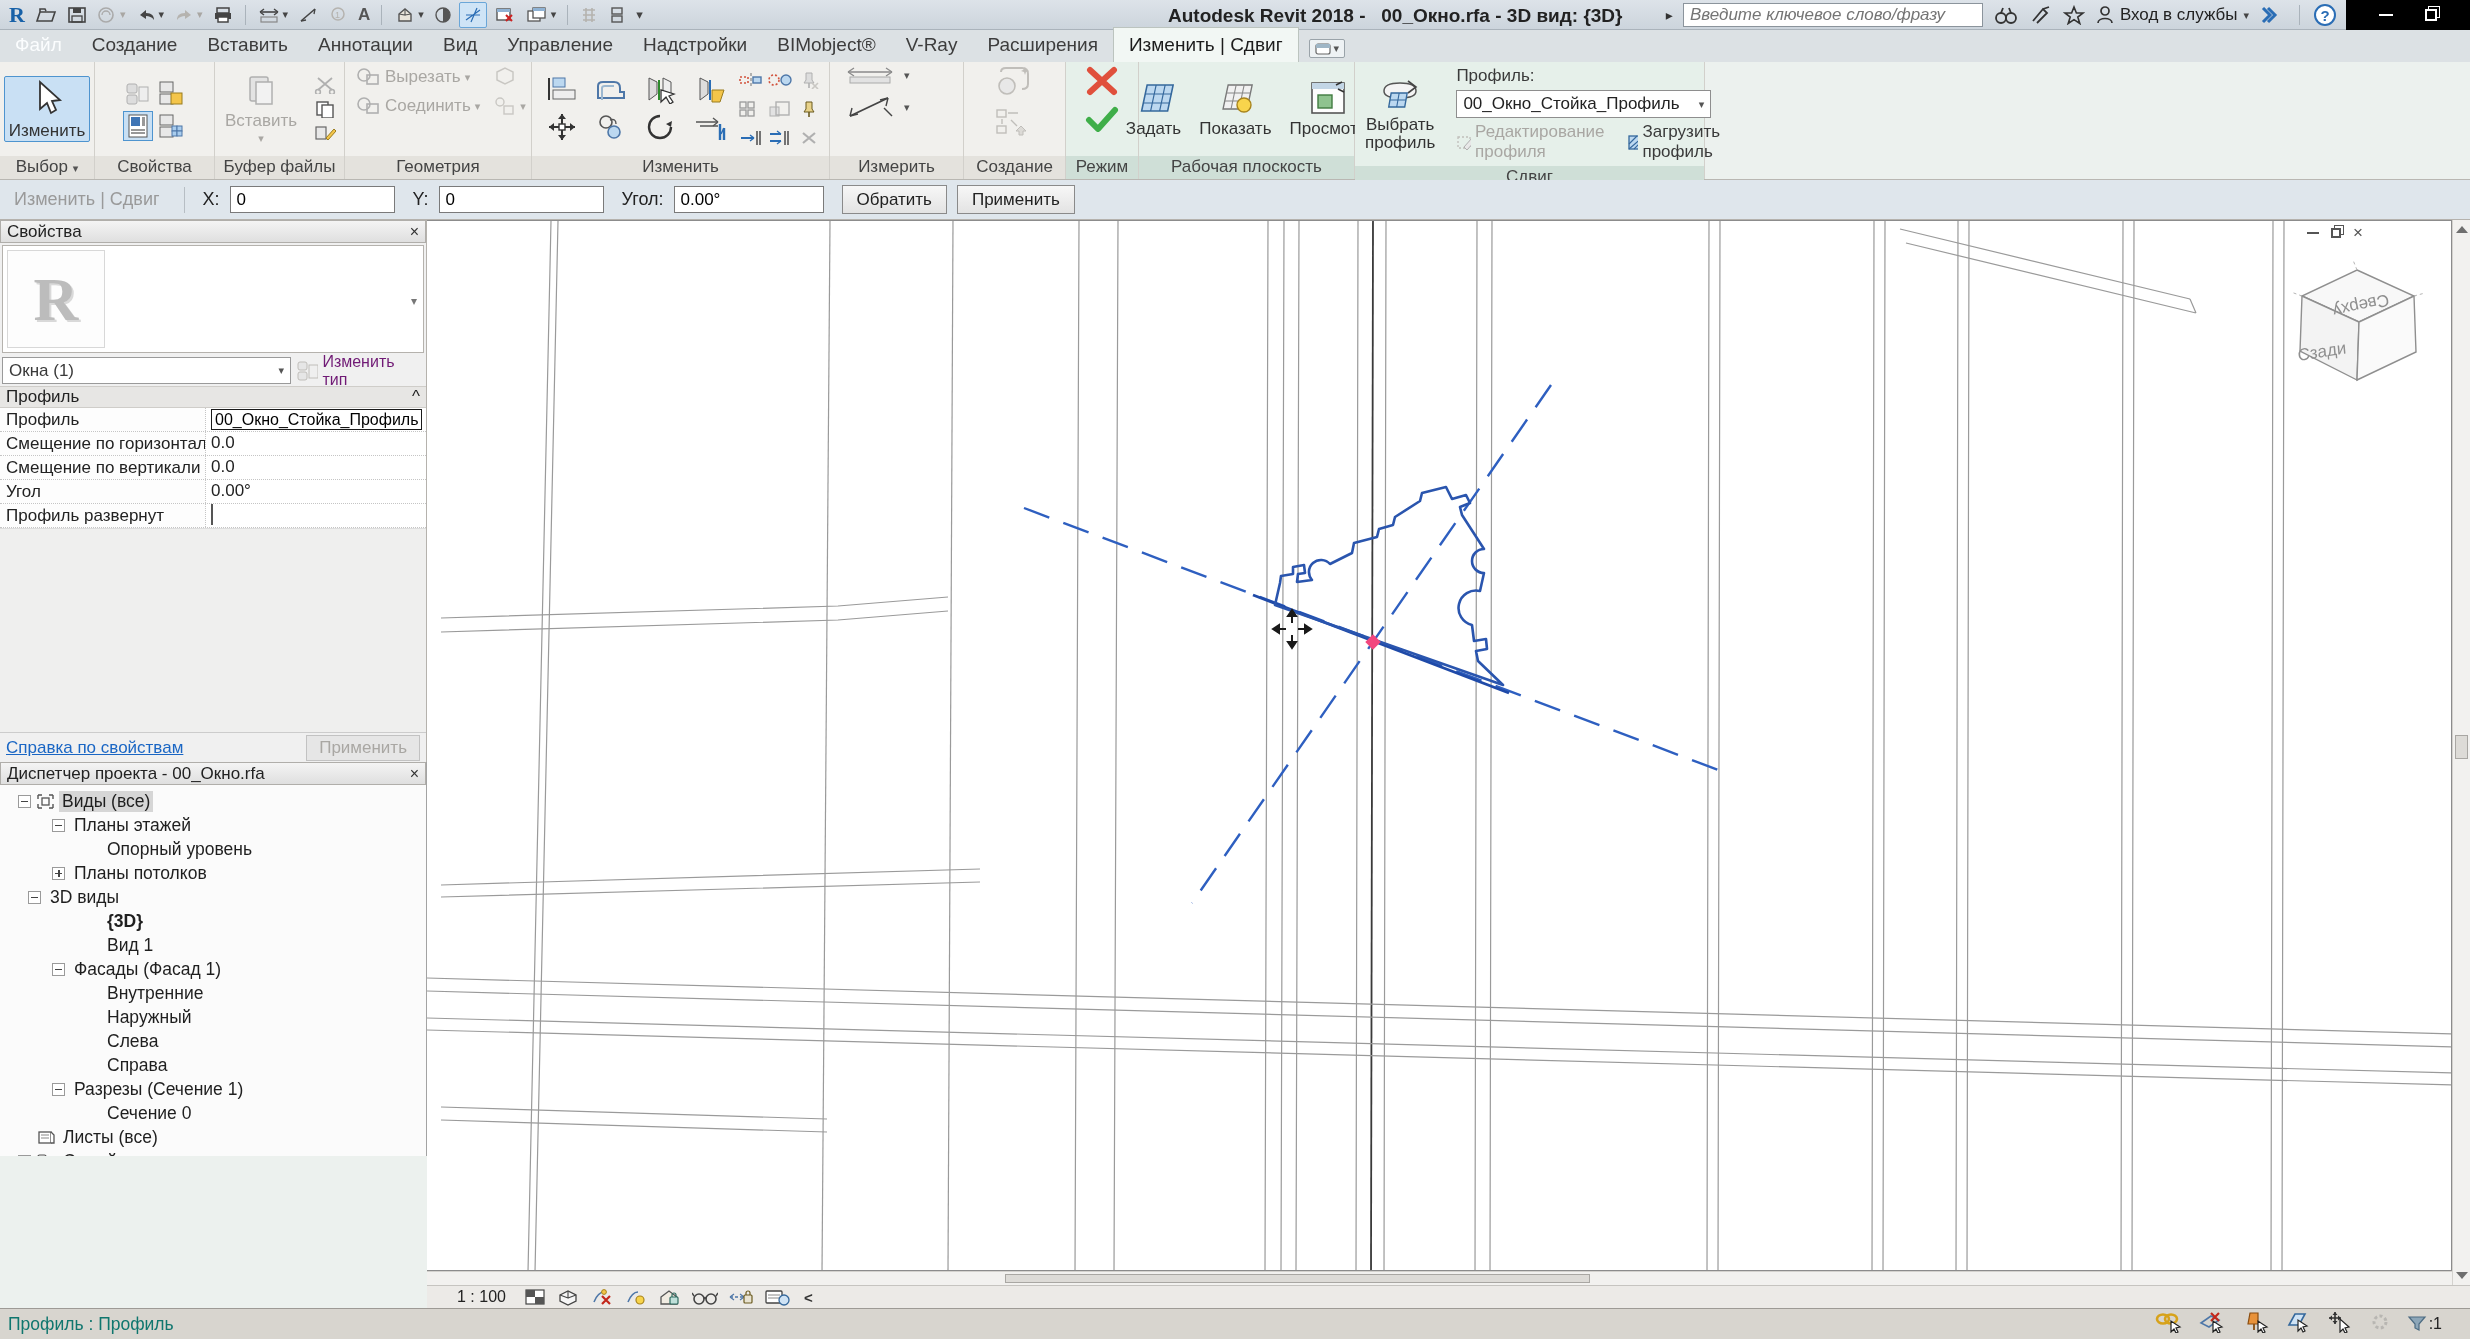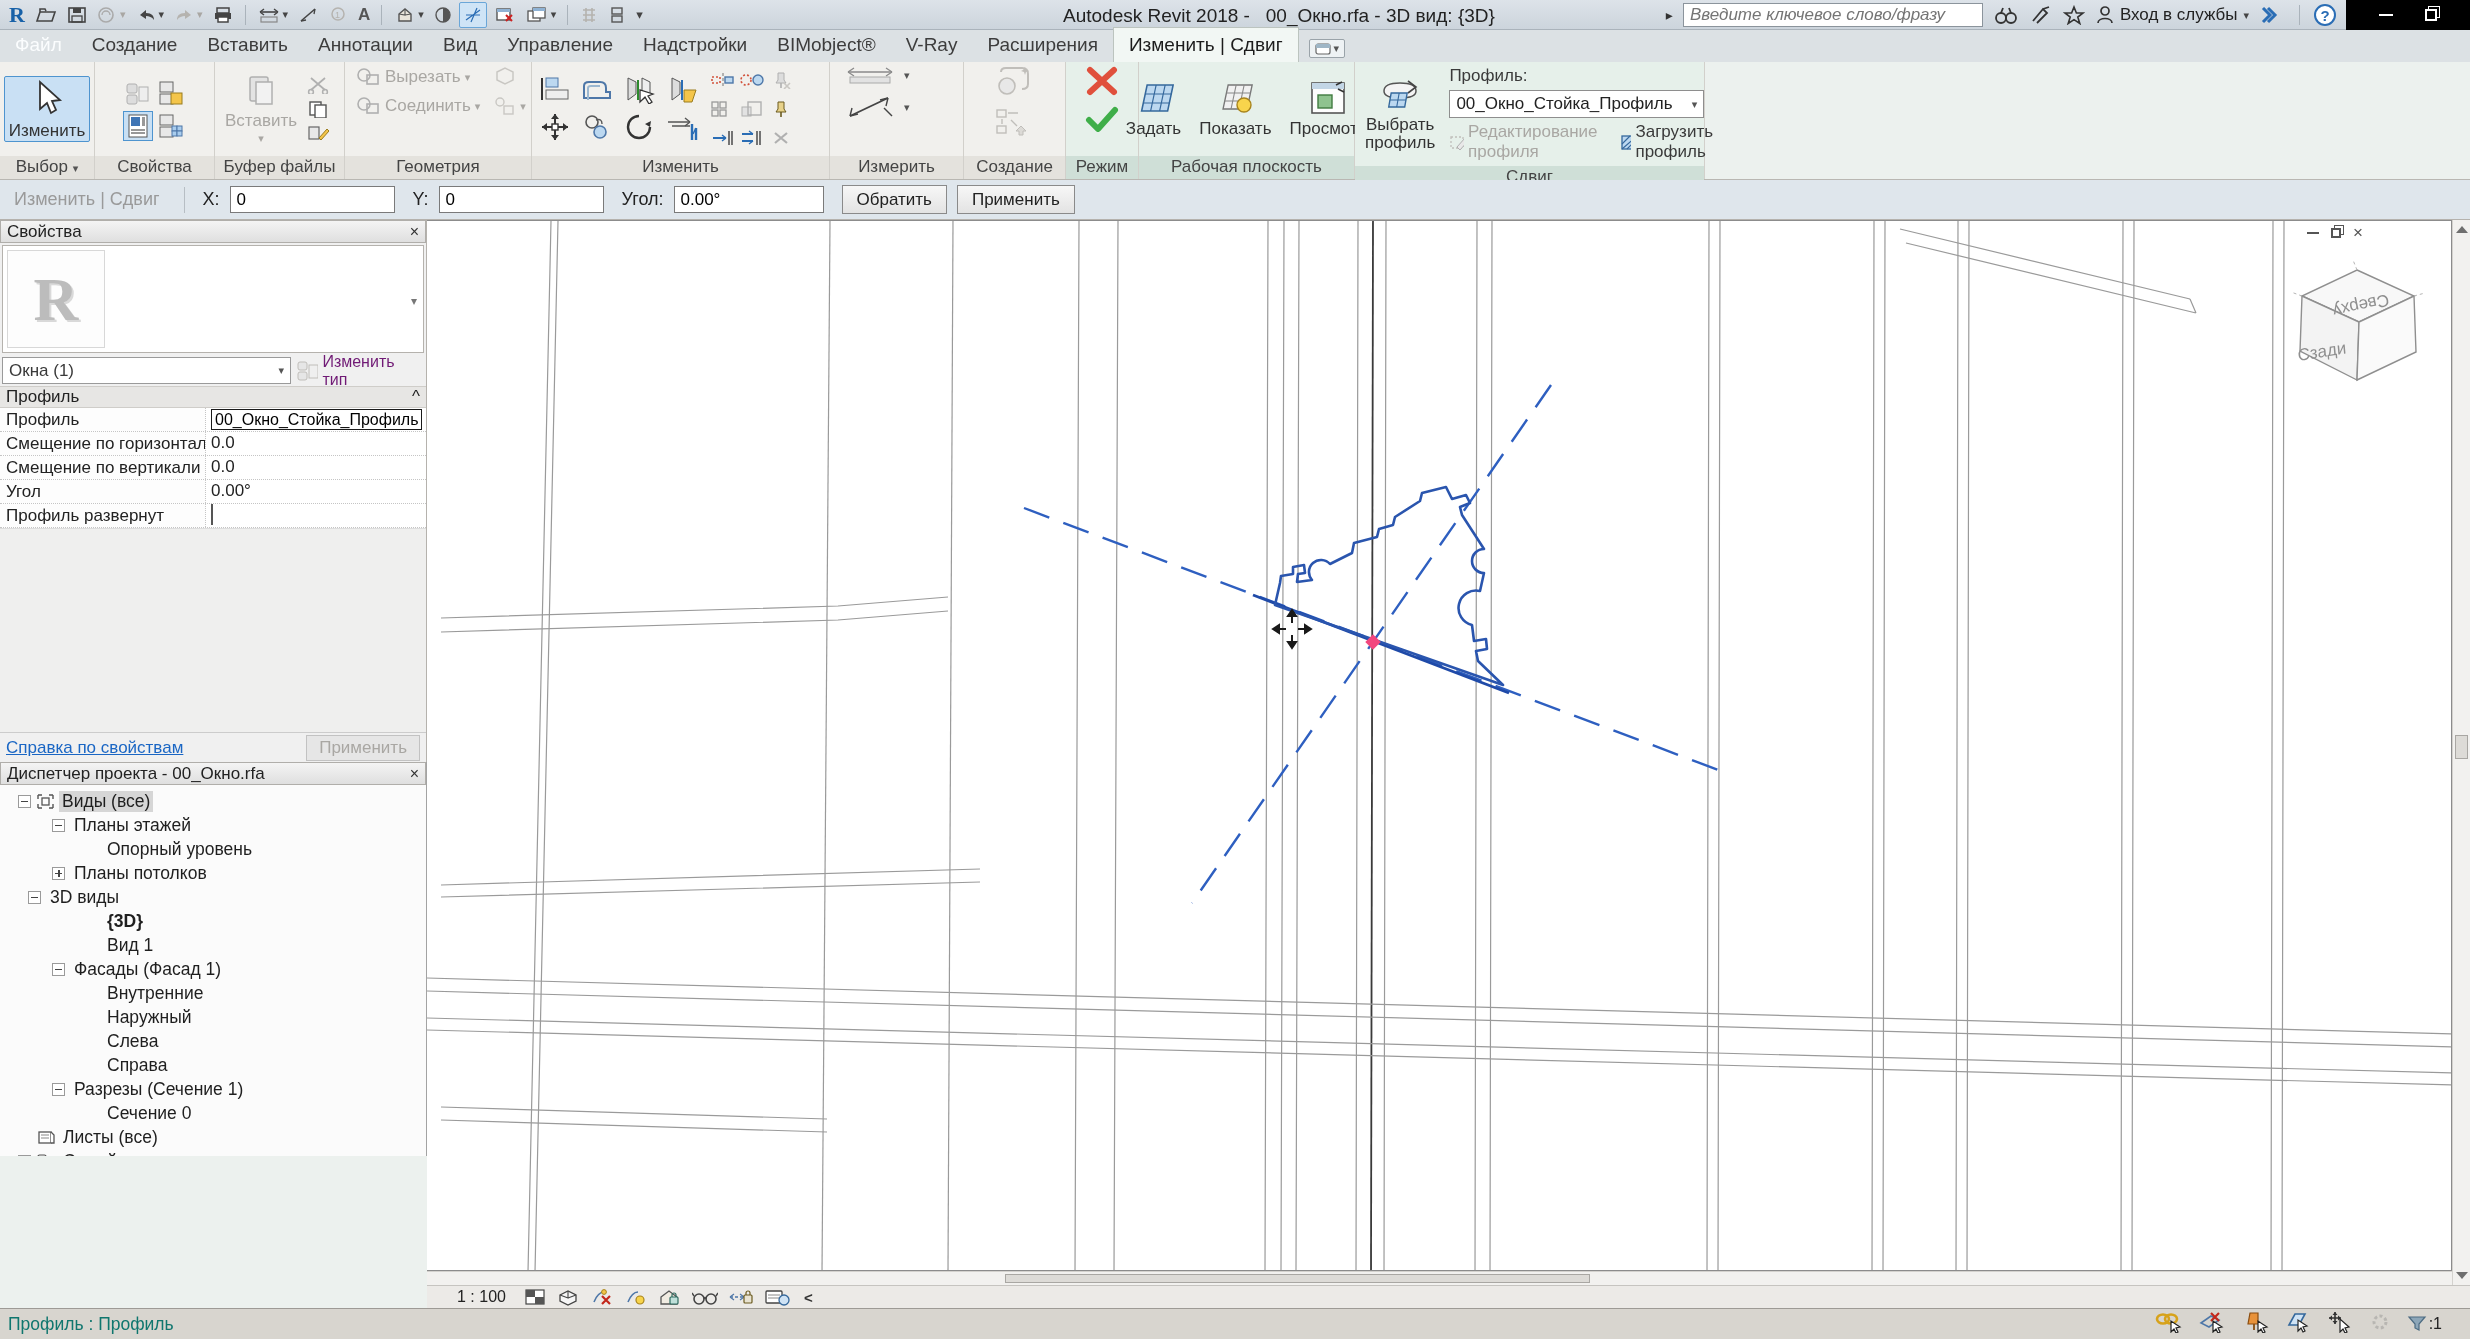--- a/index.html
+++ b/index.html
@@ -9,21 +9,21 @@
   
   #titlebar { position:absolute; left:0; top:0; width:2470px; height:30px;
     background:linear-gradient(#dde3e9,#ccd4dc); display:flex; align-items:center; border-bottom:1px solid #aab3bb; }
   .qat { display:flex; align-items:center; gap:4px; padding-left:6px; }
   .qat-btn { display:flex; align-items:center; height:26px; padding:0 3px; border-radius:2px; }
   .qat-btn svg { display:block; }
   .qat-caret { font-size:11px; color:#444; margin-left:1px; }
   .qat-sep { width:1px; height:20px; background:#aab3bb; margin:0 4px; }
   .app-r { font-weight:bold; font-size:22px; color:#1761a8; font-family:"Liberation Serif",serif; }
   .qat-pressed { background:#cfe4f6; border:1px solid #6aa6d8; }
-  #win-title { position:absolute; left:1063px; top:5px; font-size:19px; color:#222; white-space:pre; }
+  #win-title { position:absolute; left:1168px; top:5px; font-size:19px; color:#222; white-space:pre;font-weight:bold; }
   #tb-right { position:absolute; right:0; top:0; height:30px; display:flex; align-items:center; gap:10px; }
   #search-expand { color:#333; font-size:14px; }
   #infocenter-search { width:300px; height:24px; border:1px solid #8b949c; background:#fff; font-style:italic; font-size:17px; color:#777; padding:0 6px; }
   .tb-ico { display:flex; align-items:center; }
   #signin { display:flex; align-items:center; gap:5px; font-size:17px; color:#222; }
   #help-btn { width:22px; height:22px; border:2px solid #2a6db5; border-radius:50%; color:#2a6db5; font-weight:bold; text-align:center; line-height:19px; font-size:15px; background:#fff; }
   #win-controls { width:124px; height:30px; background:#000; display:flex; align-items:center; justify-content:space-evenly; }
   .minimize-bar { width:14px; height:2px; background:#fff; }
   .restore-box { width:12px; height:12px; border:2px solid #fff; box-shadow:3px -3px 0 -1px #000, 3px -3px 0 0 #fff; }
 
@@ -41,21 +41,21 @@
   .panel .plabel { height:23px; text-align:center; font-size:17px; color:#444; background:#e4e2dd; line-height:22px; white-space:nowrap; padding:0 6px; }
   .panel.ctx { background:#e6f0ea; }
   .panel.ctx .plabel { background:#d5e5dc; }
   .bigbtn { display:flex; flex-direction:column; align-items:center; justify-content:center; gap:3px; font-size:17px; color:#333; text-align:center; padding:2px 4px; border-radius:2px; line-height:1.05; }
   .bigbtn.sel { background:#c9e0f4; border:1px solid #4e94cf; }
   .grayed, .grayed * { color:#a9a7a3 !important; }
   .smrow { display:flex; align-items:center; gap:4px; font-size:17px; }
   .icon-grid { display:grid; grid-template-columns:repeat(2,30px); grid-auto-rows:30px; gap:3px; }
   .mini { display:flex; align-items:center; justify-content:center; }
   .caret { font-size:11px; color:#555; }
-  .vcol { display:flex; flex-direction:column; gap:6px; justify-content:center; }
+  .vcol { display:flex; flex-direction:column; gap:6px; justify-content:center;margin-left:7px; }
   .profile-select { width:255px; height:28px; background:#fff; border:1px solid #8e8e8e; display:flex; align-items:center; justify-content:space-between; padding:0 6px; font-size:17px; color:#222; }
   .ctx-label-strip { background:#cfdfd7 !important; }
 
   
   #optionsbar { position:absolute; left:0; top:180px; width:2470px; height:40px; background:#dfe6ec; border-bottom:1px solid #b5b2ad; display:flex; align-items:center; gap:10px; }
   #ob-mode { color:#9a9a9a; font-size:18px; padding:0 14px; }
   .ob-sep { width:1px; height:26px; background:#b7bec4; }
   .ob-label { font-size:18px; color:#222; margin-left:8px; }
   .ob-input { height:27px; border:1px solid #7a7a7a; background:#fff; font-size:17px; padding:0 6px; font-family:"Liberation Sans",sans-serif; }
   .ob-btn { height:29px; background:linear-gradient(#f7f7f7,#e3e3e3); border:1px solid #8a8a8a; font-size:17px; padding:0 14px; font-family:"Liberation Sans",sans-serif; color:#222; }

